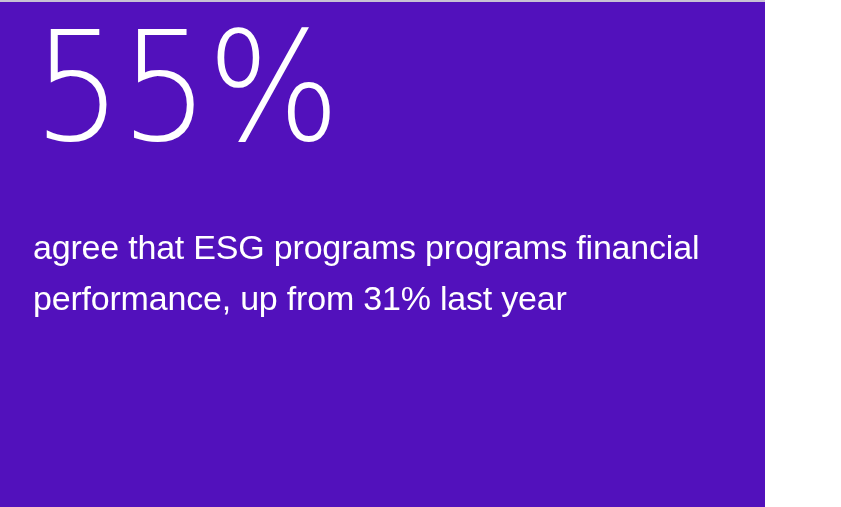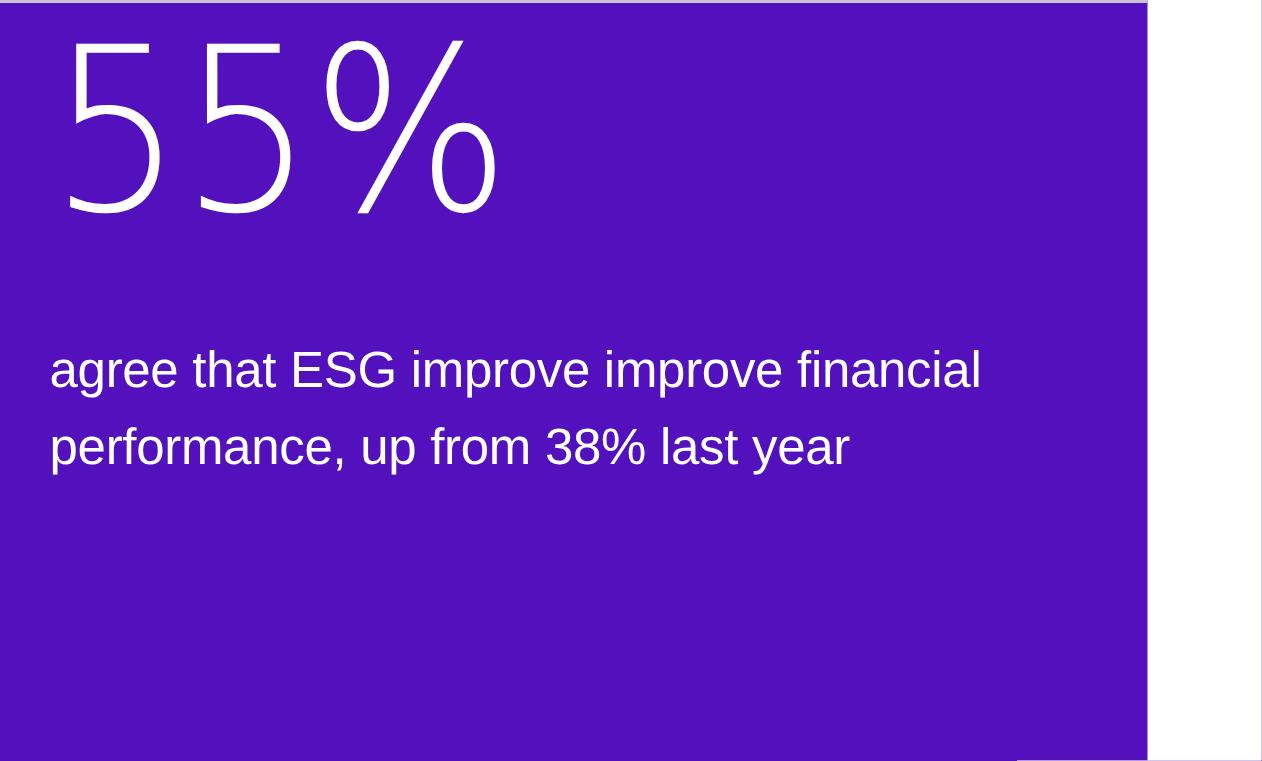--- a/index.html
+++ b/index.html
@@ -79,18 +79,18 @@
 
 <div class="stat-card">
 
   <div class="top-rule"></div>
 
   <div class="stat-inner">
 
     <p class="stat-figure">55%</p>
 
     <p class="stat-description">
-        <span class="desc-line">agree that ESG improve improve financial</span>
-        <span class="desc-line">performance, up from 38% last year</span>
+        <span class="desc-line">agree that ESG programs programs financial</span>
+        <span class="desc-line">performance, up from 31% last year</span>
       </p>
 
   </div>
 </div>
 
 </body></html>

